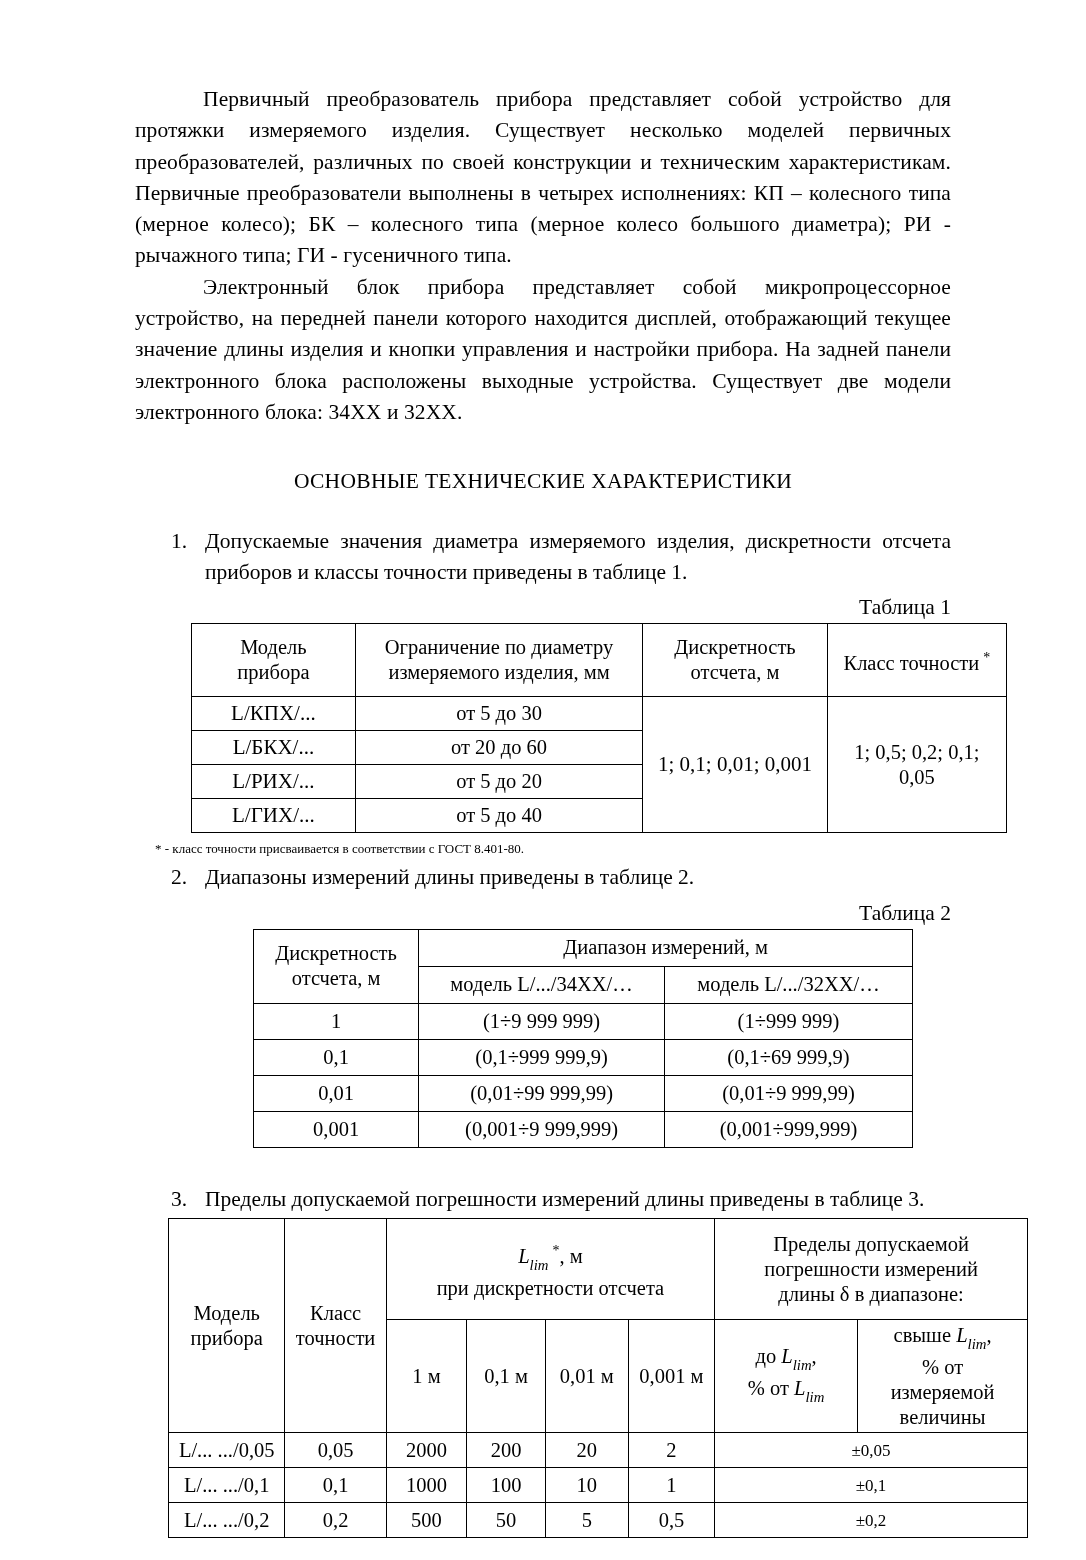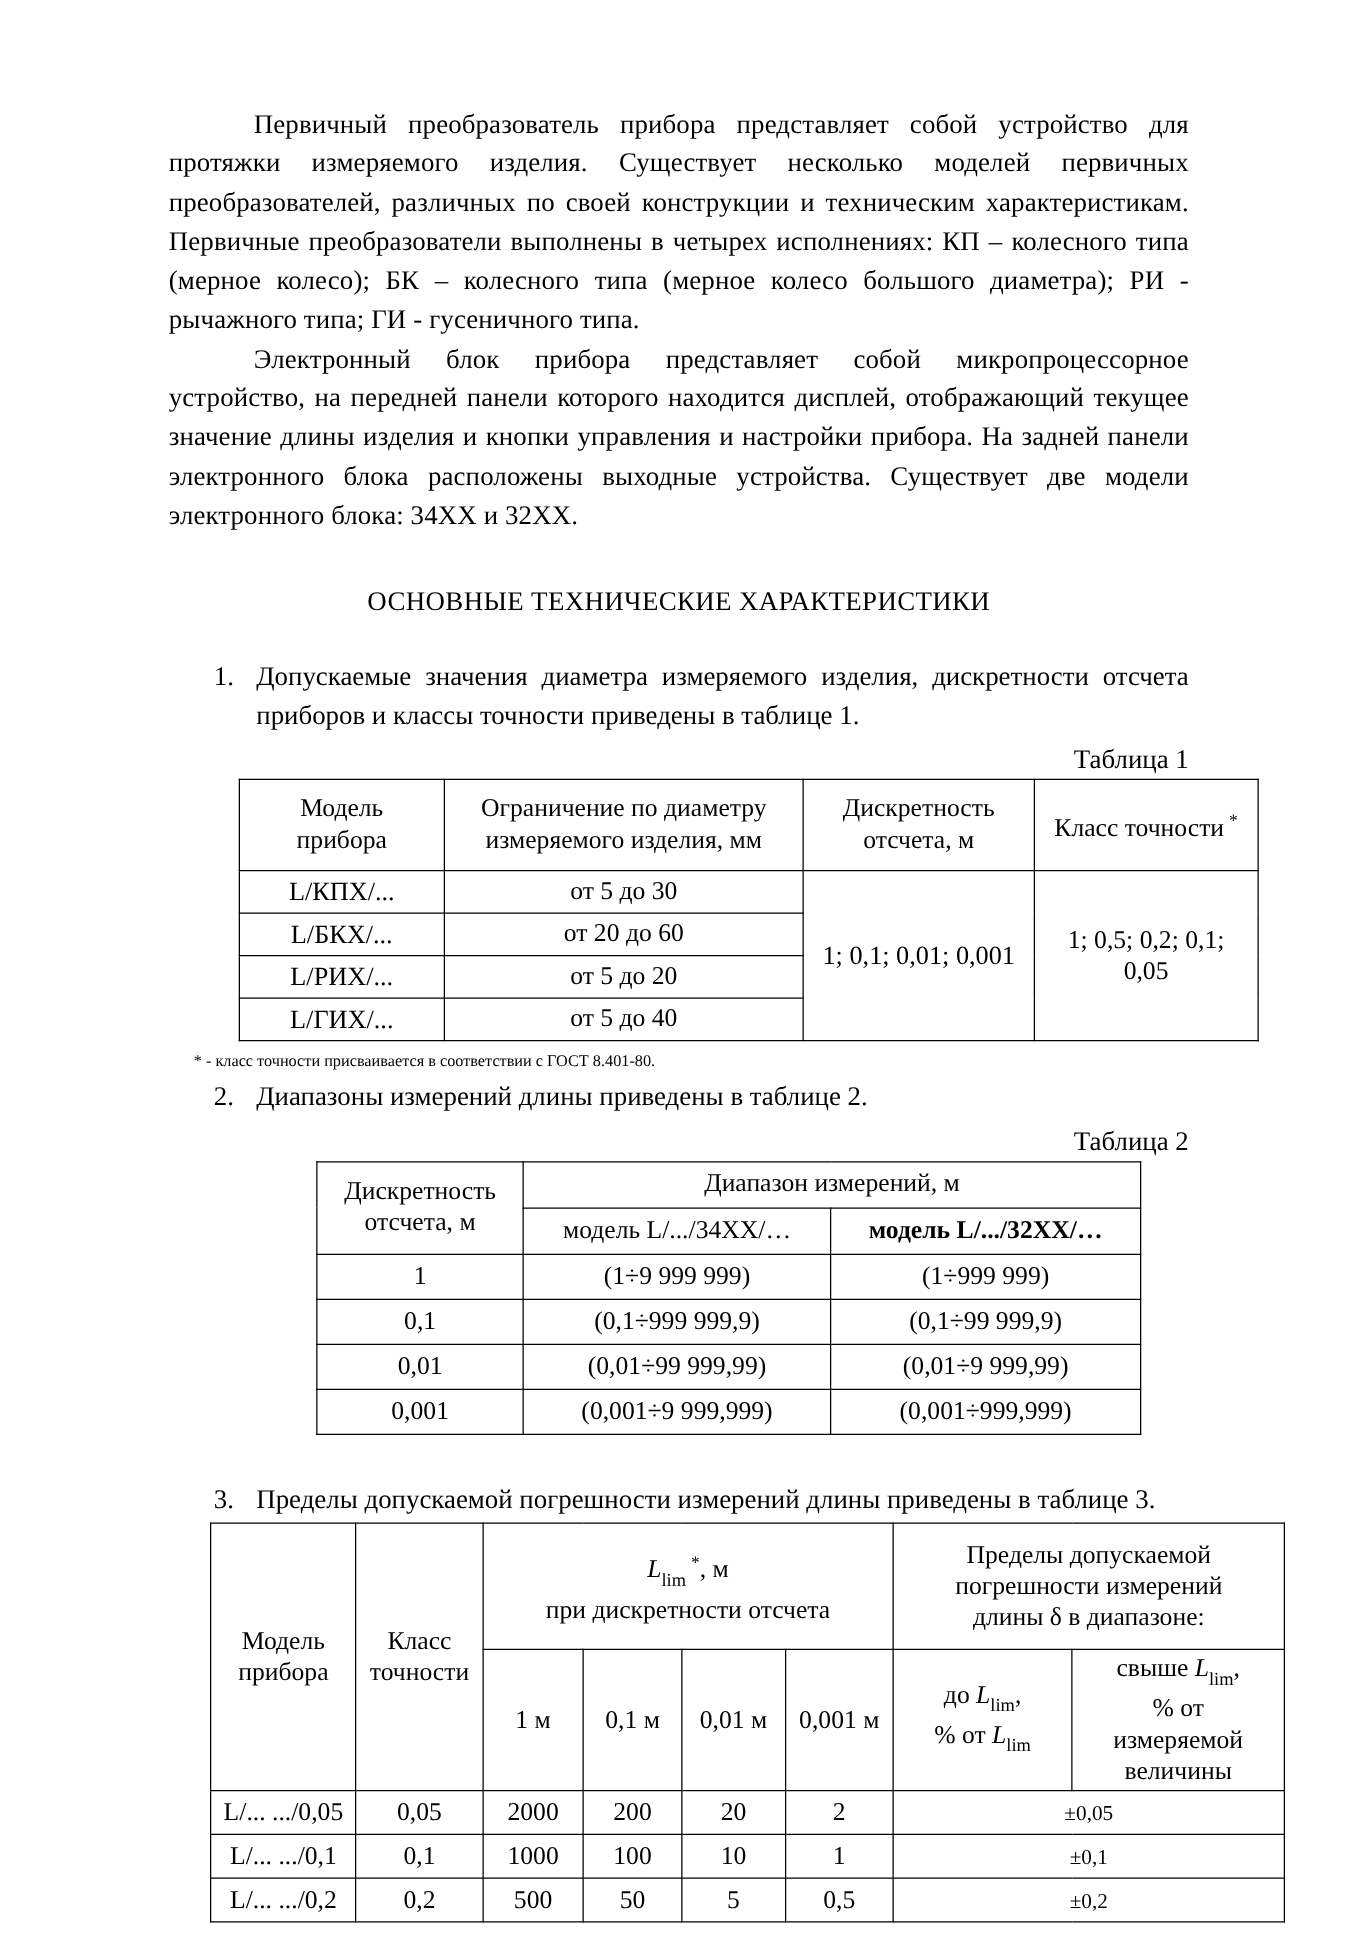--- a/index.html
+++ b/index.html
@@ -115,21 +115,21 @@
   table.t1 td.span-cell { font-size: 21px; }
 
   
   .t2-wrap { margin-top: 2px; }
   table.t2 {
     width: 660px;
     margin-left: 118px;
   }
   table.t2 th.d1 { width: 160px; }
   table.t2 th.d2 { width: 250px; }
-  table.t2 th.d3 { width: 250px; font-weight: bold; }
+  table.t2 th.d3 { width: 250px; }
   table.t2 th { height: 32px; }
   table.t2 td { height: 31px; }
 
   
   .t3-wrap { margin-top: 4px; }
   table.t3 {
     width: 860px;
     margin-left: 33px;
   }
   table.t3 .h-model { width: 115px; }
@@ -143,20 +143,21 @@
   table.t3 td { height: 30px; }
   table.t3 td.c-model { font-size: 20.5px; margin-top: 40px; }
   table.t3 .tall { height: 96px; }
   table.t3 .sub-row td { height: 108px; }
   table.t3 .dev-cell { font-size: 17px; }
 
   .llim {
     font-style: italic;
   }
   .llim-sub {
+    font-style: italic;
     font-size: 0.72em;
     vertical-align: sub;
     position: relative;
     top: 2px;
   }
   .star-sup {
     vertical-align: super;
     font-size: 0.68em;
     padding-left: 4px;
   }
@@ -264,21 +265,21 @@
         </thead>
         <tbody>
           <tr>
             <td>1</td>
             <td>(1÷9 999 999)</td>
             <td>(1÷999 999)</td>
           </tr>
           <tr>
             <td>0,1</td>
             <td>(0,1÷999 999,9)</td>
-            <td>(0,1÷99 999,9)</td>
+            <td>(0,1÷69 999,9)</td>
           </tr>
           <tr>
             <td>0,01</td>
             <td>(0,01÷99 999,99)</td>
             <td>(0,01÷9 999,99)</td>
           </tr>
           <tr>
             <td>0,001</td>
             <td>(0,001÷9 999,999)</td>
             <td>(0,001÷999,999)</td>

